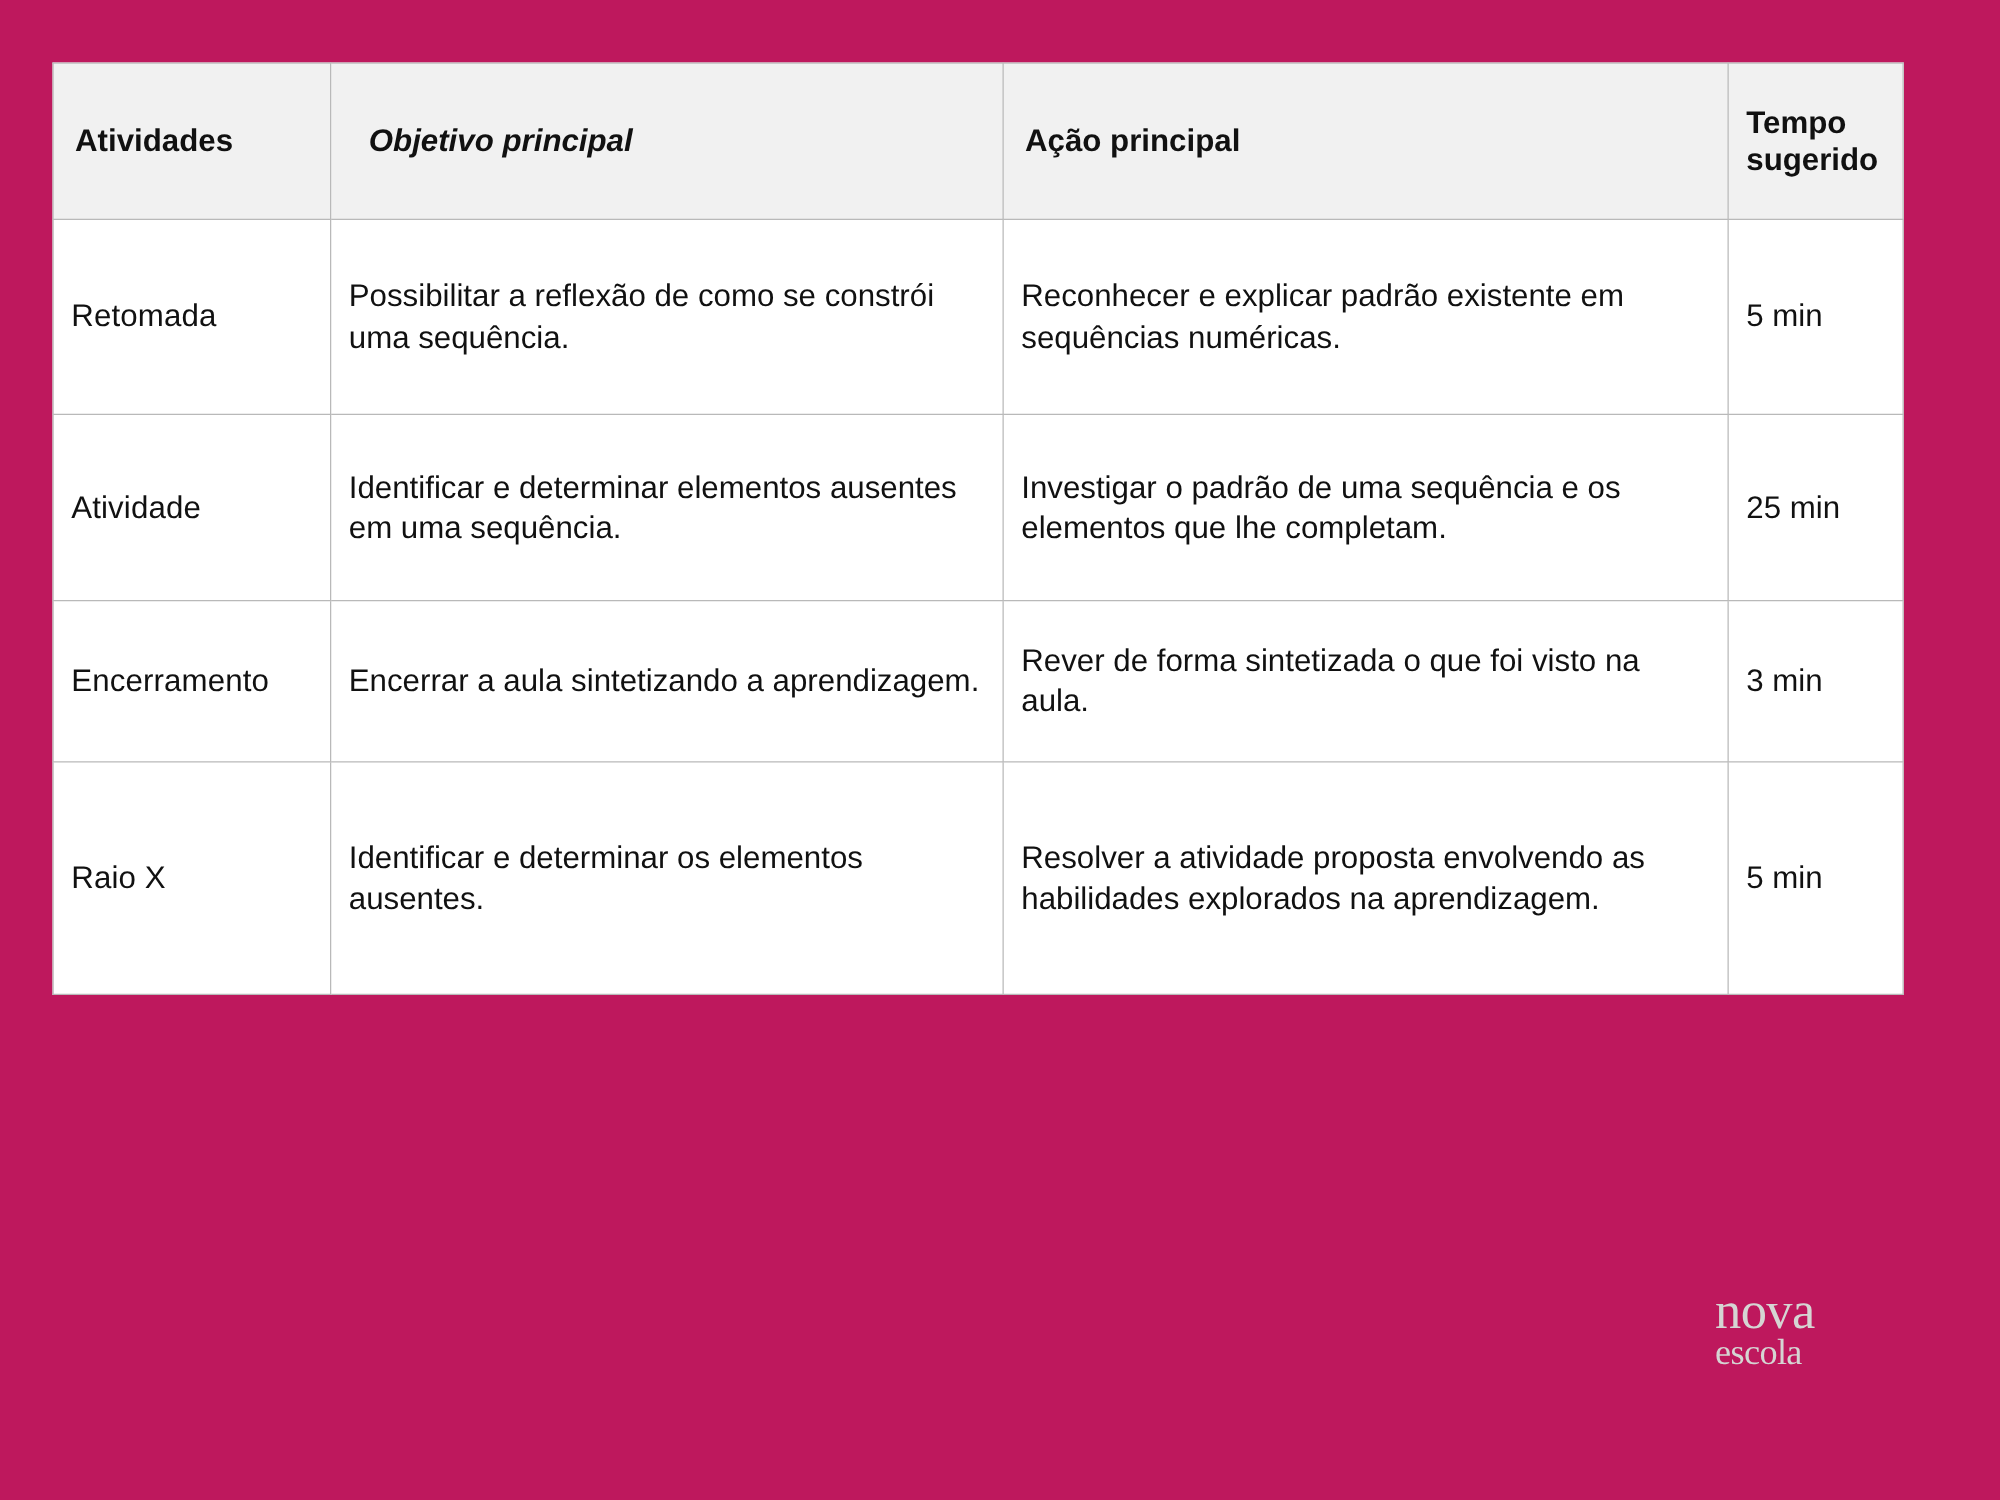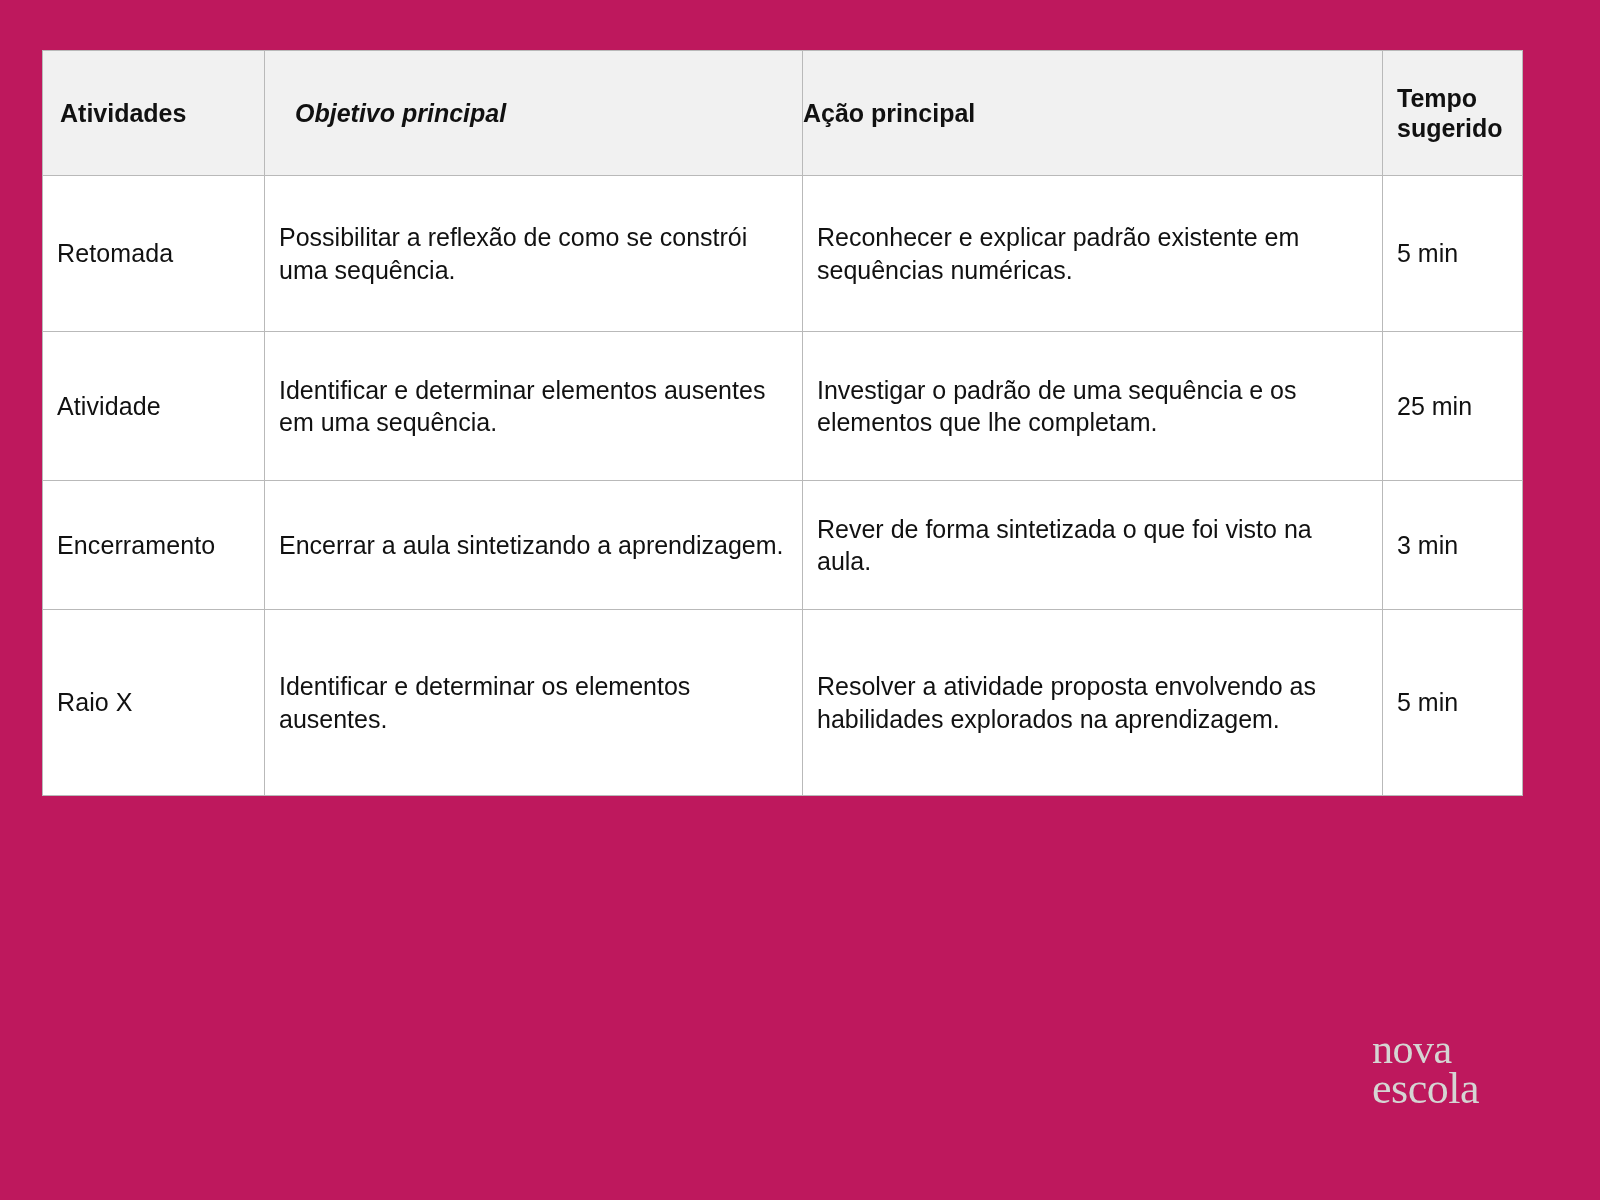--- a/index.html
+++ b/index.html
@@ -52,21 +52,21 @@
     font-weight: bold;
     font-size: 25px;
     line-height: 1.22;
     height: 124px;
     padding-top: 0;
     padding-bottom: 0;
     vertical-align: middle;
   }
   table.plan thead th.h-act    { padding-left: 17px; }
   table.plan thead th.h-obj    { padding-left: 30px; font-style: italic; }
-  table.plan thead th.h-acao   { padding-left: 0; }
+  table.plan thead th.h-acao   { padding-left: 17px; }
   table.plan thead th.h-tempo  { }
 
   table.plan tbody td {
     font-size: 25px;
     line-height: 1.30;
     font-weight: normal;
   }
 
   td.col-act {
     padding-left: 17px;
@@ -106,21 +106,21 @@
     line-height: 0.92;
     user-select: none;
   }
   .logo .l1 {
     display: block;
     font-size: 42px;
     letter-spacing: -0.5px;
   }
   .logo .l2 {
     display: block;
-    font-size: 44px;
+    font-size: 29px;
     letter-spacing: -0.5px;
   }
 </style>
 </head>
 <body>
 
 <div class="sheet">
 
   <table class="plan">
     <colgroup>

